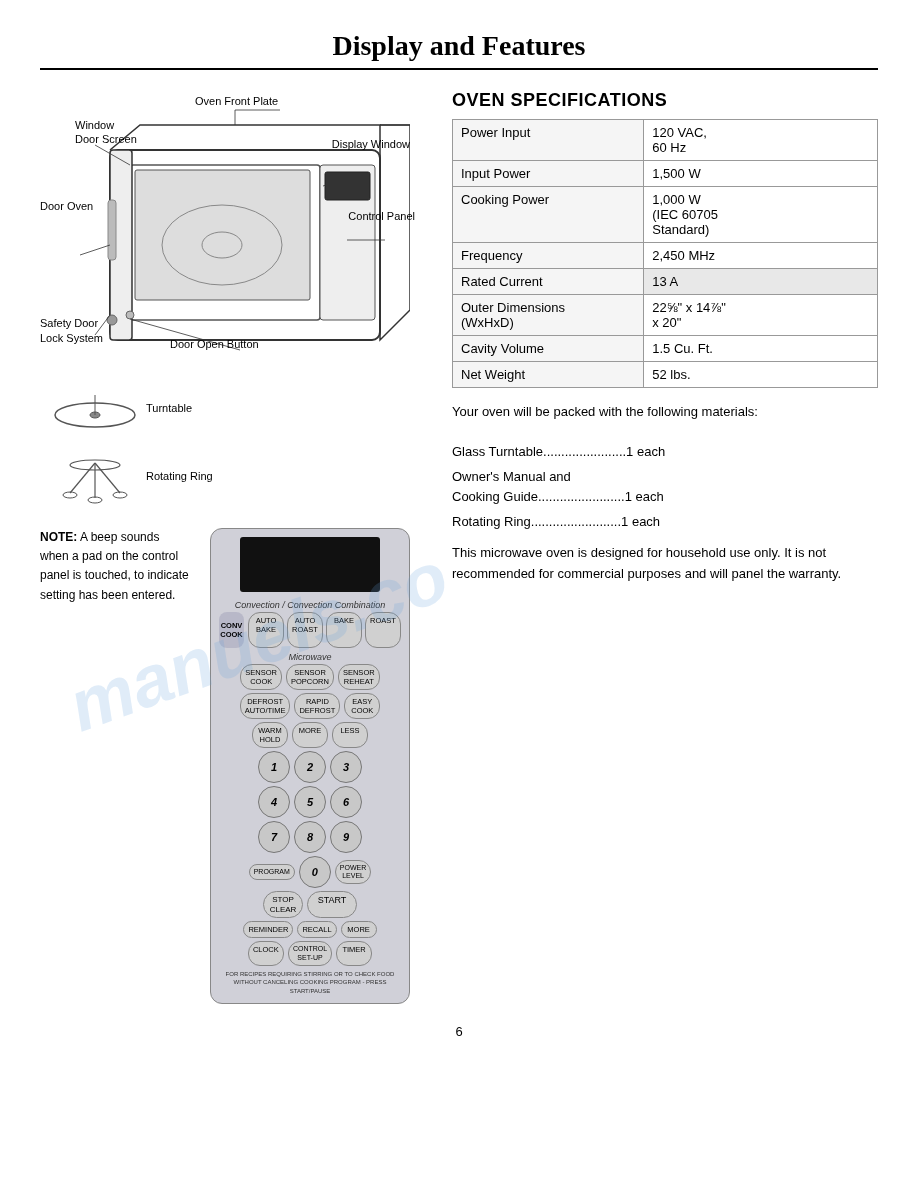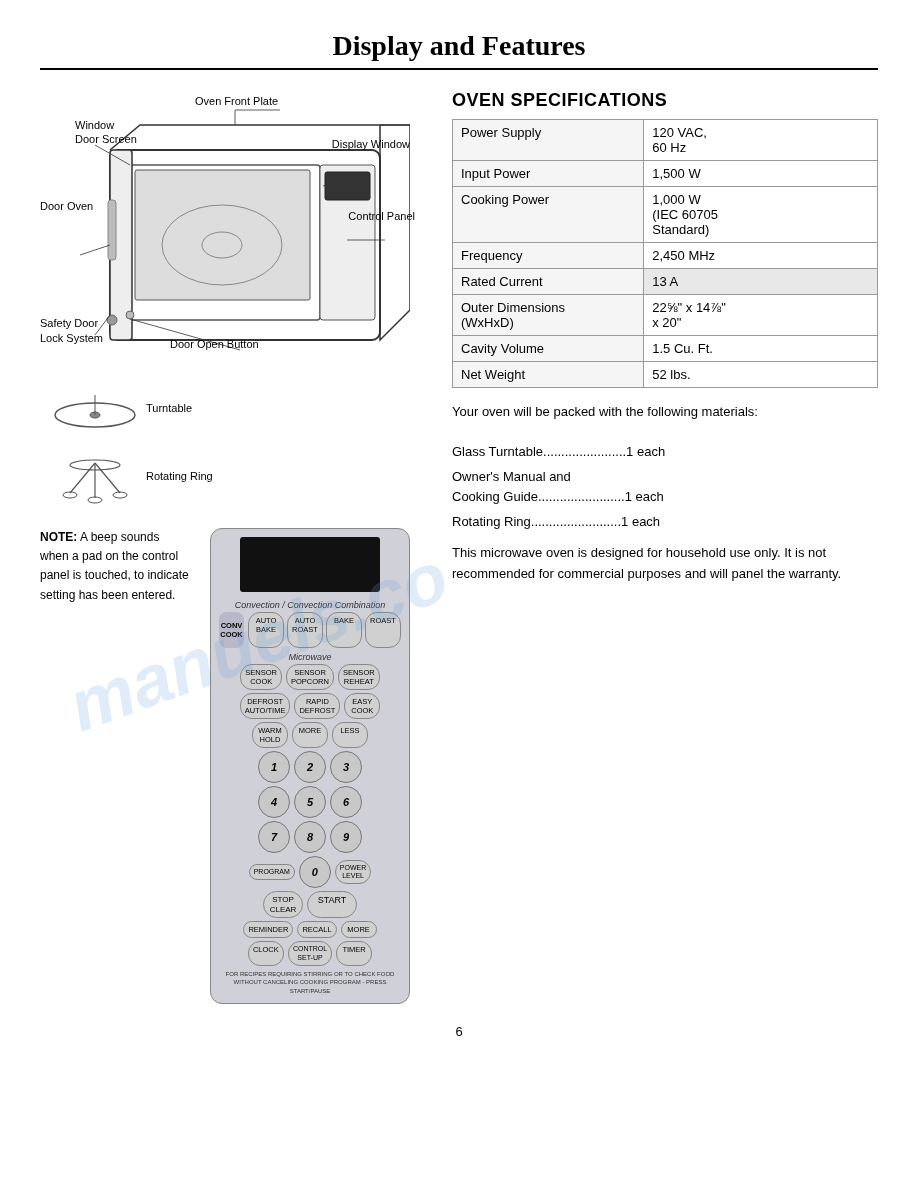--- a/index.html
+++ b/index.html
@@ -407,21 +407,21 @@
 
     </div>
 
     <div class="right-col">
 
       <div class="specs-title">OVEN SPECIFICATIONS</div>
 
       <table class="specs-table">
         <tbody>
           <tr>
-            <td>Power Supply</td>
+            <td>Power Input</td>
             <td>120 VAC,<br>60 Hz</td>
           </tr>
           <tr>
             <td>Input Power</td>
             <td>1,500 W</td>
           </tr>
           <tr>
             <td>Cooking Power</td>
             <td>1,000 W<br>(IEC 60705<br>Standard)</td>
           </tr>

